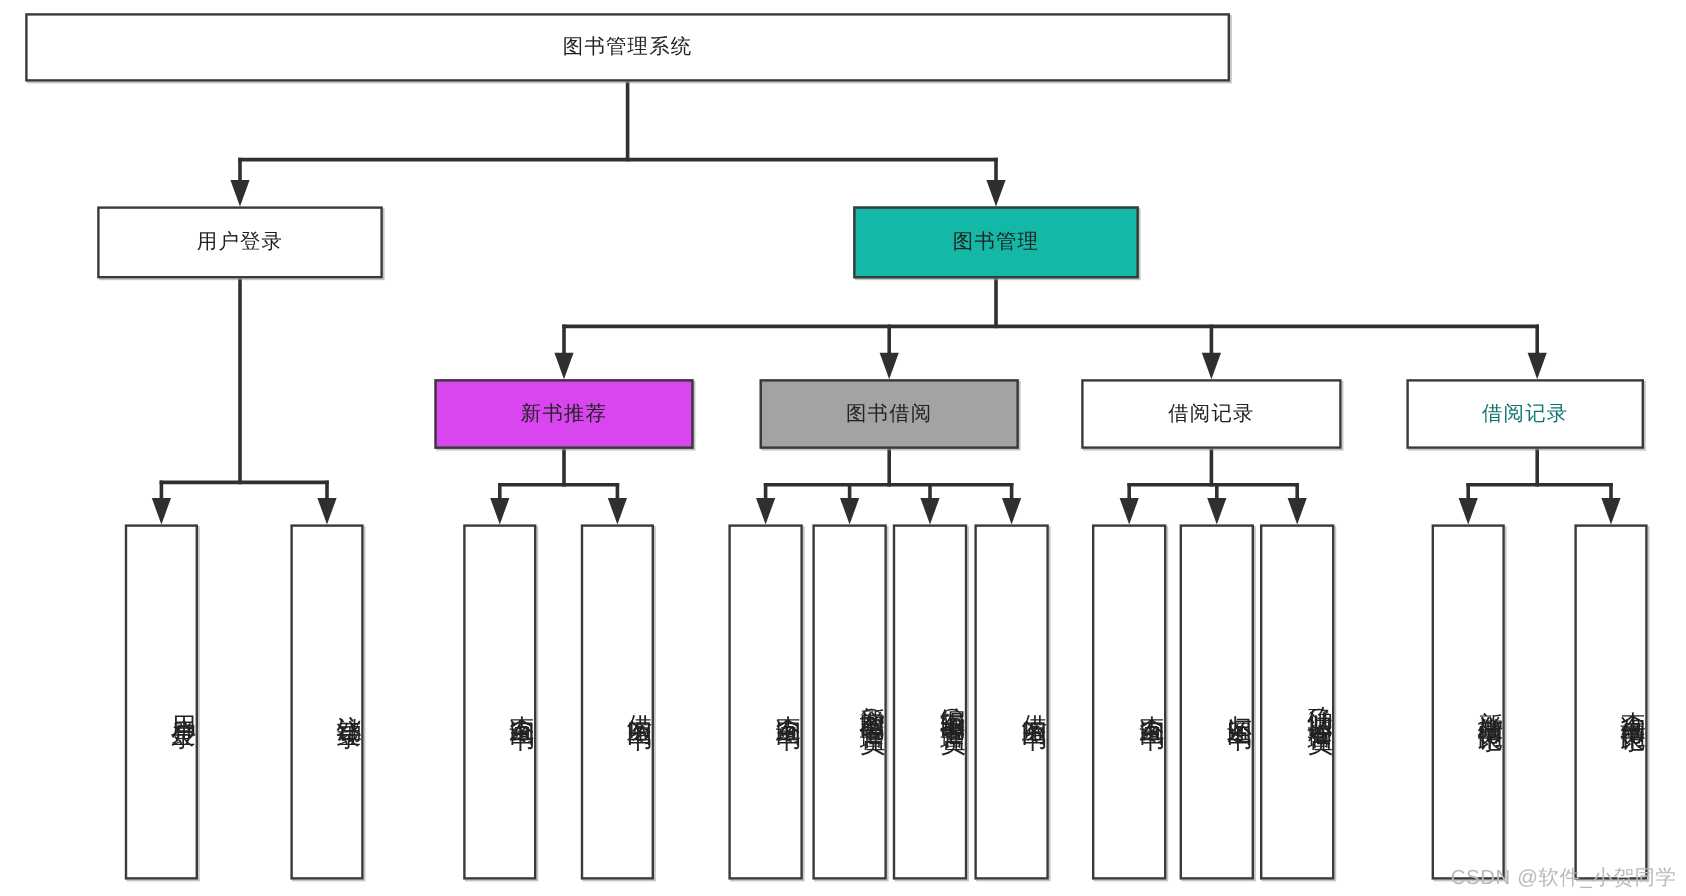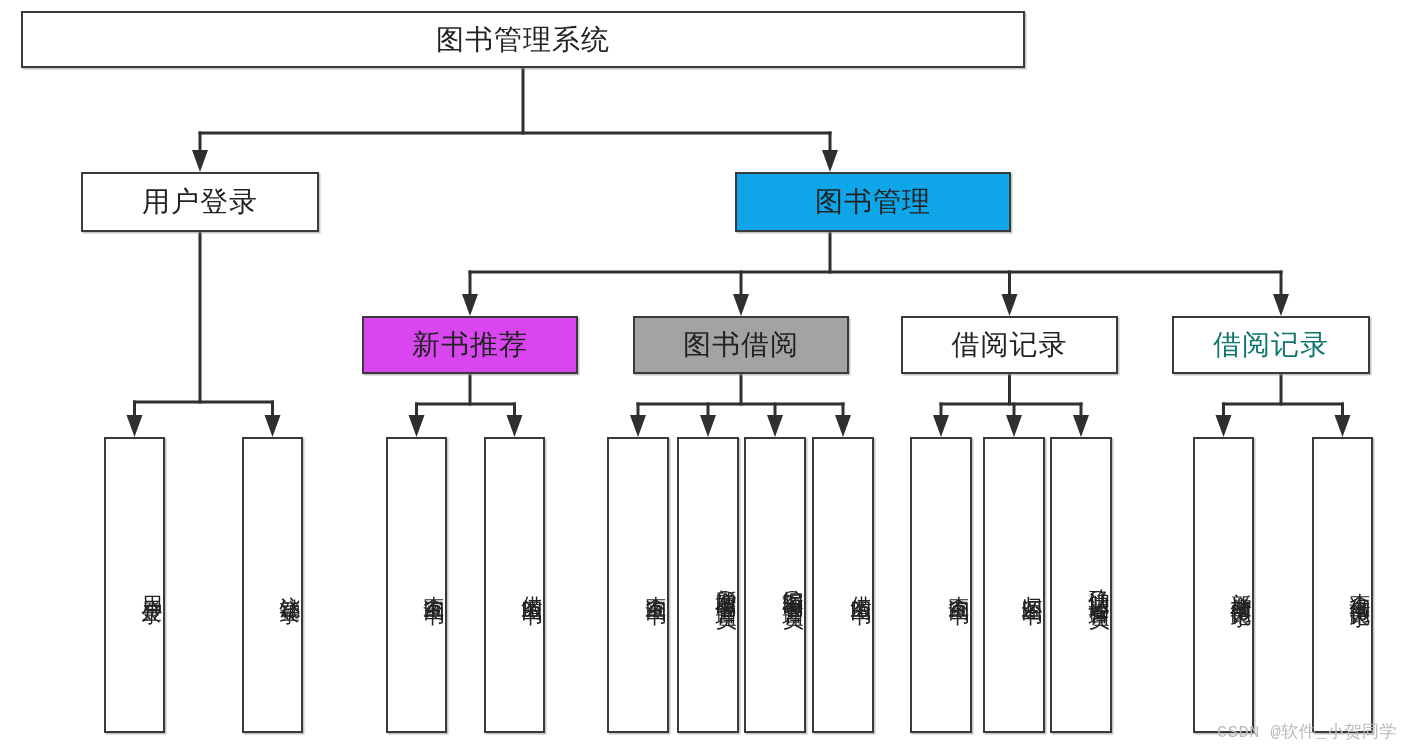--- a/index.html
+++ b/index.html
@@ -31,21 +31,21 @@
     box-sizing: border-box;
     border: 2.5px solid #3a3a3a;
     background: #ffffff;
     display: flex;
     align-items: center;
     justify-content: center;
     color: #222222;
     box-shadow: 1.5px 1.5px 0 rgba(150,150,150,0.55);
   }
   .node.horizontal {
-    font-size: 28px;
+    font-size: 17px;
     letter-spacing: 1px;
     line-height: 1.2;
   }
   .node.vertical {
     writing-mode: vertical-rl;
     text-orientation: upright;
     font-size: 21px;
     letter-spacing: 3px;
     padding-top: 6px;
     padding-bottom: 6px;
@@ -63,21 +63,20 @@
   }
   #watermark {
     position: absolute;
     right: 8px;
     bottom: 4px;
     font-size: 17px;
     color: #b9b9b9;
     letter-spacing: 0.5px;
     white-space: nowrap;
     user-select: none;
-    font-family: Liberation Mono, monospace;
   }
 </style>
 </head>
 <body>
 
 <div id="diagram-root">
   <svg id="edge-layer" viewBox="0 0 1405 747" preserveAspectRatio="none">
       <line x1="523" y1="68" x2="523" y2="133" stroke="#2f2f2f" stroke-width="3" stroke-linecap="square"></line>
       <line x1="200" y1="133" x2="830" y2="133" stroke="#2f2f2f" stroke-width="3" stroke-linecap="square"></line>
       <line x1="200" y1="133" x2="200" y2="152" stroke="#2f2f2f" stroke-width="3" stroke-linecap="square"></line>
@@ -131,21 +130,21 @@
       <line x1="1342.5" y1="404" x2="1342.5" y2="417" stroke="#2f2f2f" stroke-width="3" stroke-linecap="square"></line>
       <polygon points="1334.5,415 1350.5,415 1342.5,437" fill="#2f2f2f"></polygon>
     </svg>
   <div id="node-layer">
       <div class="node horizontal" style="left: 21px; top: 11px; width: 1004px; height: 57px; border-color: rgb(58, 58, 58); background: rgb(255, 255, 255); color: rgb(34, 34, 34);">
         <span class="label">图书管理系统</span>
       </div>
       <div class="node horizontal" style="left: 81px; top: 172px; width: 238px; height: 60px; border-color: rgb(58, 58, 58); background: rgb(255, 255, 255); color: rgb(34, 34, 34);">
         <span class="label">用户登录</span>
       </div>
-      <div class="node horizontal" style="left: 711px; top: 172px; width: 276px; height: 60px; border-color: rgb(58, 58, 58); background: #0ea5e9; color: rgb(34, 34, 34); margin-left: 24px;">
+      <div class="node horizontal" style="left: 711px; top: 172px; width: 238px; height: 60px; border-color: rgb(58, 58, 58); background: #14b8a6; color: rgb(34, 34, 34);">
         <span class="label">图书管理</span>
       </div>
       <div class="node horizontal" style="left: 362px; top: 316px; width: 216px; height: 58px; border-color: rgb(58, 58, 58); background: #d946ef; color: rgb(34, 34, 34);">
         <span class="label">新书推荐</span>
       </div>
       <div class="node horizontal" style="left: 633px; top: 316px; width: 216px; height: 58px; border-color: rgb(58, 58, 58); background: #a3a3a3; color: rgb(34, 34, 34);">
         <span class="label">图书借阅</span>
       </div>
       <div class="node horizontal" style="left: 901px; top: 316px; width: 217px; height: 58px; border-color: rgb(58, 58, 58); background: rgb(255, 255, 255); color: rgb(34, 34, 34);">
         <span class="label">借阅记录</span>

